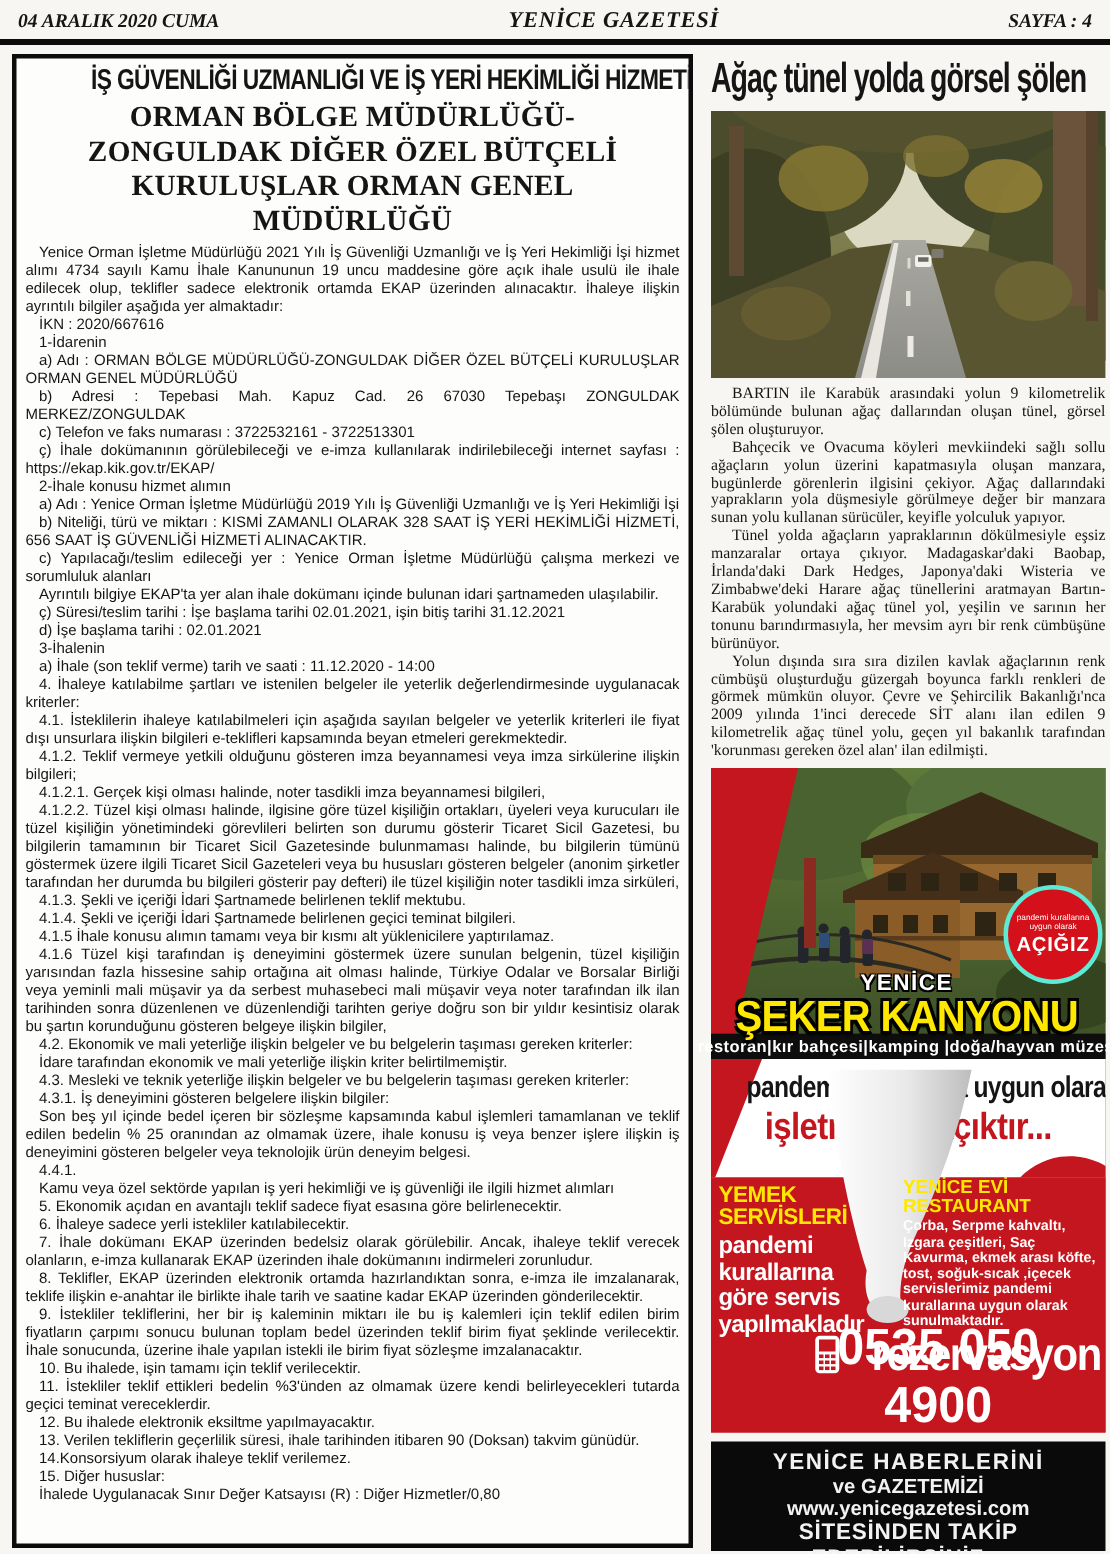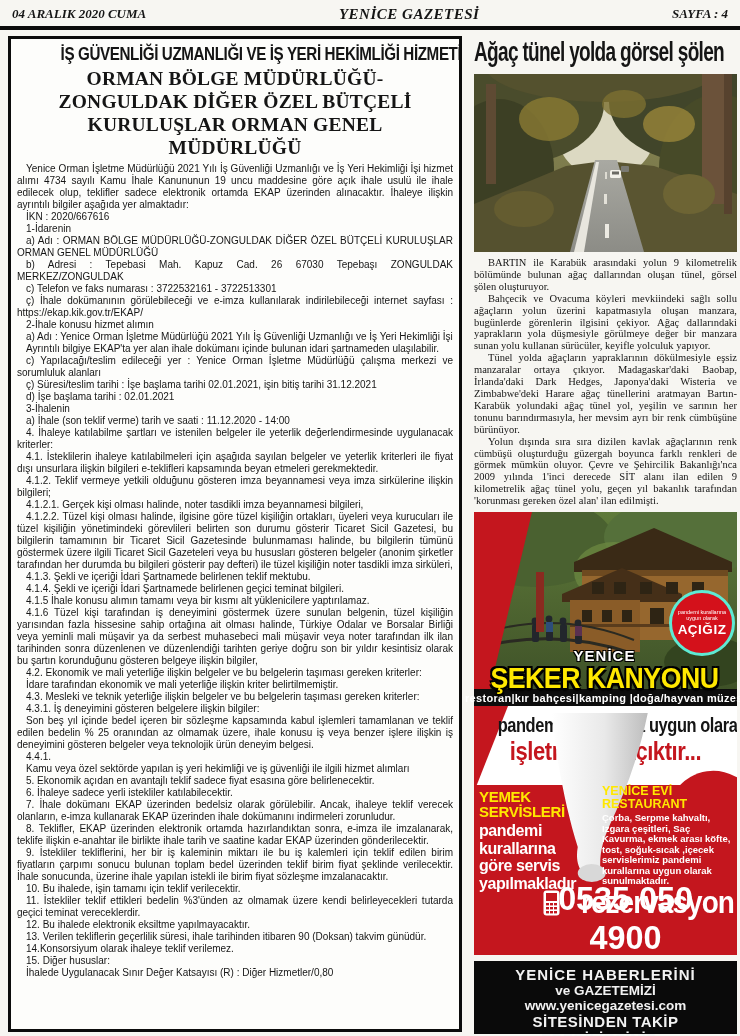--- a/index.html
+++ b/index.html
@@ -95,23 +95,24 @@
   <div class="nt2">ORMAN BÖLGE MÜDÜRLÜĞÜ-ZONGULDAK DİĞER ÖZEL BÜTÇELİ KURULUŞLAR ORMAN GENEL MÜDÜRLÜĞÜ</div>
   <div class="notice-body">
       <p>Yenice Orman İşletme Müdürlüğü 2021 Yılı İş Güvenliği Uzmanlığı ve İş Yeri Hekimliği İşi hizmet alımı 4734 sayılı Kamu İhale Kanununun 19 uncu maddesine göre açık ihale usulü ile ihale edilecek olup, teklifler sadece elektronik ortamda EKAP üzerinden alınacaktır. İhaleye ilişkin ayrıntılı bilgiler aşağıda yer almaktadır:</p>
       <p>İKN : 2020/667616</p>
       <p>1-İdarenin</p>
       <p>a) Adı : ORMAN BÖLGE MÜDÜRLÜĞÜ-ZONGULDAK DİĞER ÖZEL BÜTÇELİ KURULUŞLAR ORMAN GENEL MÜDÜRLÜĞÜ</p>
       <p>b) Adresi : Tepebasi Mah. Kapuz Cad. 26 67030 Tepebaşı ZONGULDAK MERKEZ/ZONGULDAK</p>
       <p>c) Telefon ve faks numarası : 3722532161 - 3722513301</p>
       <p>ç) İhale dokümanının görülebileceği ve e-imza kullanılarak indirilebileceği internet sayfası : https://ekap.kik.gov.tr/EKAP/</p>
       <p>2-İhale konusu hizmet alımın</p>
-      <p>a) Adı : Yenice Orman İşletme Müdürlüğü 2021 Yılı İş Güvenliği Uzmanlığı ve İş Yeri Hekimliği İşi</p>
+      <p>a) Adı : Yenice Orman İşletme Müdürlüğü 2019 Yılı İş Güvenliği Uzmanlığı ve İş Yeri Hekimliği İşi</p>
+      <p>b) Niteliği, türü ve miktarı : KISMİ ZAMANLI OLARAK 328 SAAT İŞ YERİ HEKİMLİĞİ HİZMETİ, 656 SAAT İŞ GÜVENLİĞİ HİZMETİ ALINACAKTIR.</p>
+      <p>c) Yapılacağı/teslim edileceği yer : Yenice Orman İşletme Müdürlüğü çalışma merkezi ve sorumluluk alanları</p>
       <p>Ayrıntılı bilgiye EKAP'ta yer alan ihale dokümanı içinde bulunan idari şartnameden ulaşılabilir.</p>
-      <p>c) Yapılacağı/teslim edileceği yer : Yenice Orman İşletme Müdürlüğü çalışma merkezi ve sorumluluk alanları</p>
       <p>ç) Süresi/teslim tarihi : İşe başlama tarihi 02.01.2021, işin bitiş tarihi 31.12.2021</p>
       <p>d) İşe başlama tarihi : 02.01.2021</p>
       <p>3-İhalenin</p>
       <p>a) İhale (son teklif verme) tarih ve saati : 11.12.2020 - 14:00</p>
       <p>4. İhaleye katılabilme şartları ve istenilen belgeler ile yeterlik değerlendirmesinde uygulanacak kriterler:</p>
       <p>4.1. İsteklilerin ihaleye katılabilmeleri için aşağıda sayılan belgeler ve yeterlik kriterleri ile fiyat dışı unsurlara ilişkin bilgileri e-teklifleri kapsamında beyan etmeleri gerekmektedir.</p>
       <p>4.1.2. Teklif vermeye yetkili olduğunu gösteren imza beyannamesi veya imza sirkülerine ilişkin bilgileri;</p>
       <p>4.1.2.1. Gerçek kişi olması halinde, noter tasdikli imza beyannamesi bilgileri,</p>
       <p>4.1.2.2. Tüzel kişi olması halinde, ilgisine göre tüzel kişiliğin ortakları, üyeleri veya kurucuları ile tüzel kişiliğin yönetimindeki görevlileri belirten son durumu gösterir Ticaret Sicil Gazetesi, bu bilgilerin tamamının bir Ticaret Sicil Gazetesinde bulunmaması halinde, bu bilgilerin tümünü göstermek üzere ilgili Ticaret Sicil Gazeteleri veya bu hususları gösteren belgeler (anonim şirketler tarafından her durumda bu bilgileri gösterir pay defteri) ile tüzel kişiliğin noter tasdikli imza sirküleri,</p>
       <p>4.1.3. Şekli ve içeriği İdari Şartnamede belirlenen teklif mektubu.</p>

